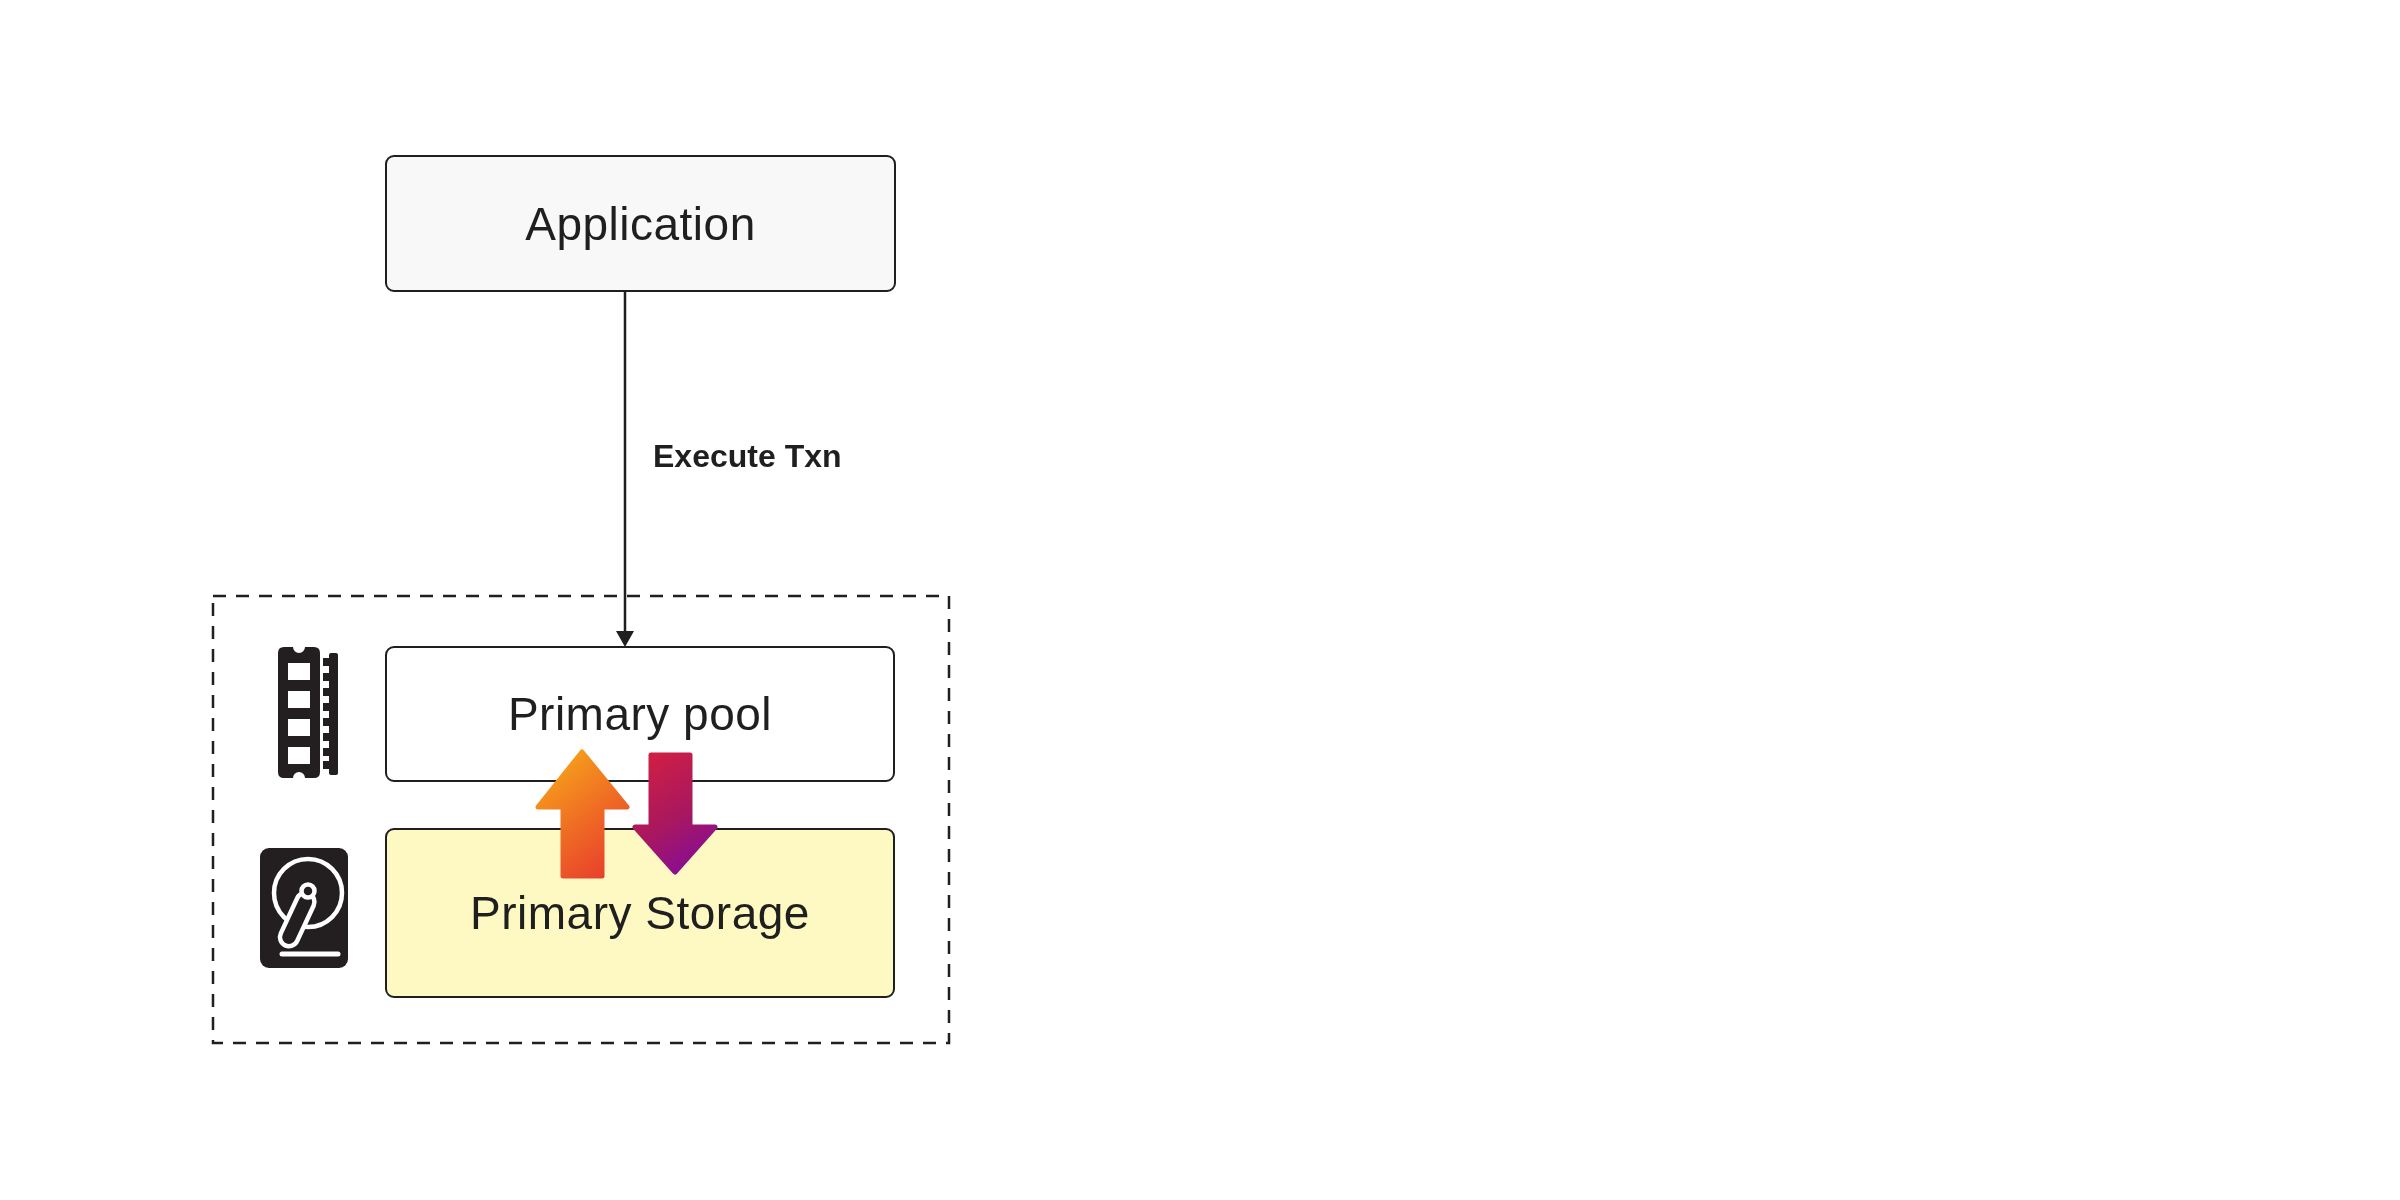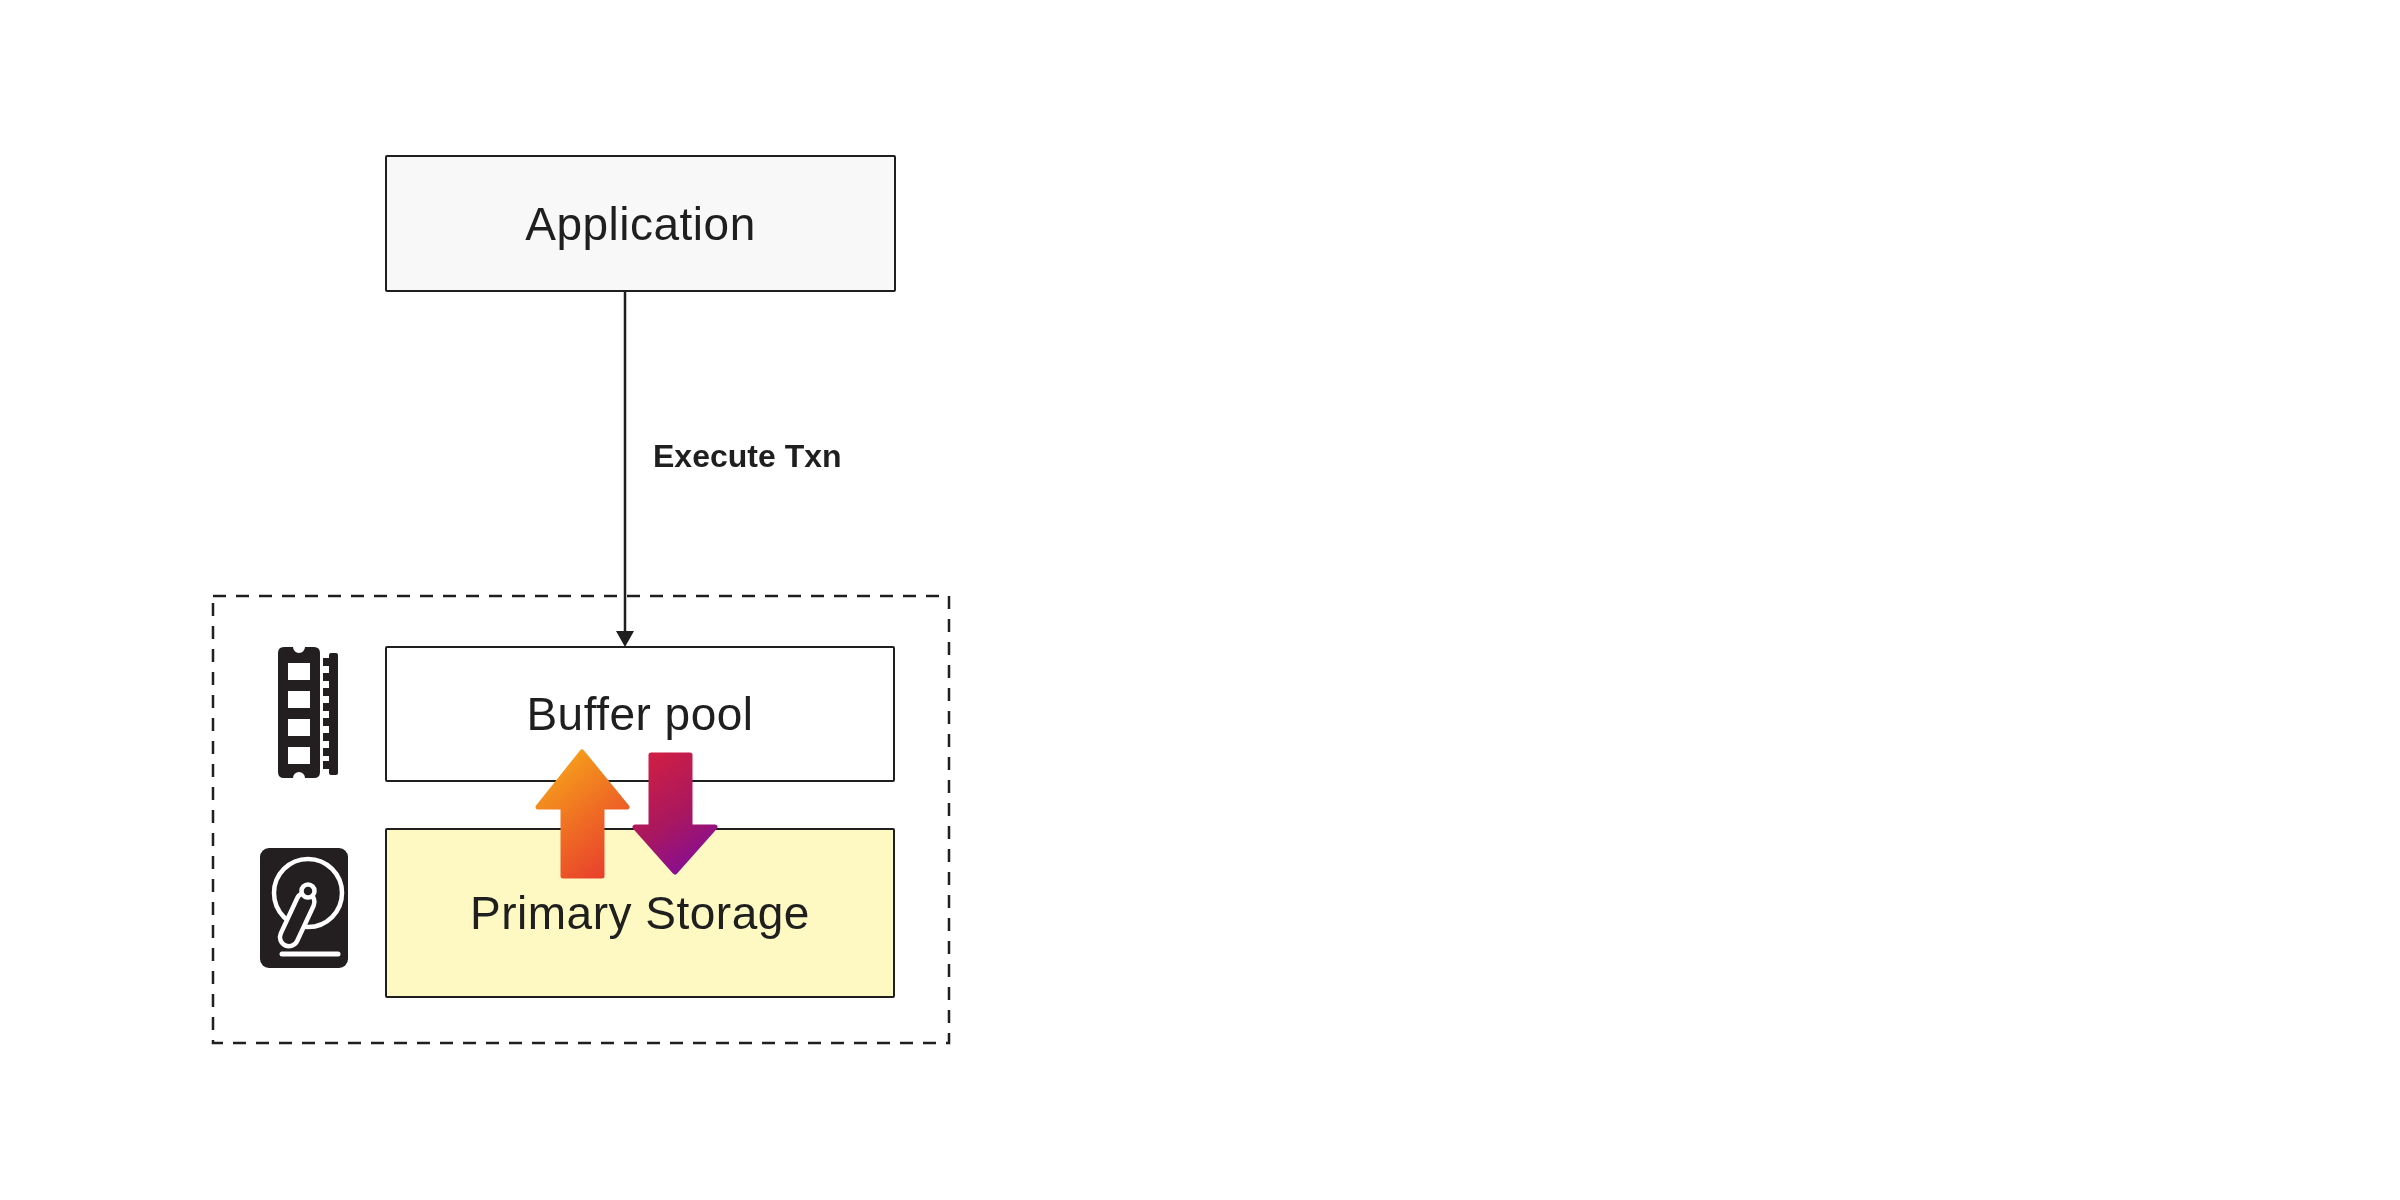--- a/index.html
+++ b/index.html
@@ -11,21 +11,21 @@
     font-family: "Liberation Sans", "DejaVu Sans", sans-serif;
     overflow: hidden;
   }
   .layer { position: absolute; left: 0; top: 0; }
   .node {
     position: absolute;
     display: flex;
     align-items: center;
     justify-content: center;
     border: 2px solid #1f1f1f;
-    border-radius: 2px;
+    border-radius: 9px;
     color: #1f1f1f;
     font-size: 46px;
     letter-spacing: 0.5px;
     box-sizing: border-box;
     z-index: 2;
   }
   .node-application {
     left: 385px; top: 155px; width: 511px; height: 137px;
     background: #f8f8f8;
   }
@@ -63,21 +63,21 @@
     <path d="M 616 631 L 634 631 L 625 647 Z" fill="#1f1f1f"></path>
   </svg>
 
   <div class="node node-application">
     <span>Application</span>
   </div>
 
   <div class="edge-label">Execute Txn</div>
 
   <div class="node node-buffer-pool">
-    <span>Buffer pool</span>
+    <span>Primary pool</span>
   </div>
 
   <div class="node node-primary-storage">
     <span>Primary Storage</span>
   </div>
 
   <svg class="icon-ram" width="64" height="135" viewBox="0 0 64 135">
     <path d="M 8 2
              L 17 2
              A 6 6 0 0 0 29 2

